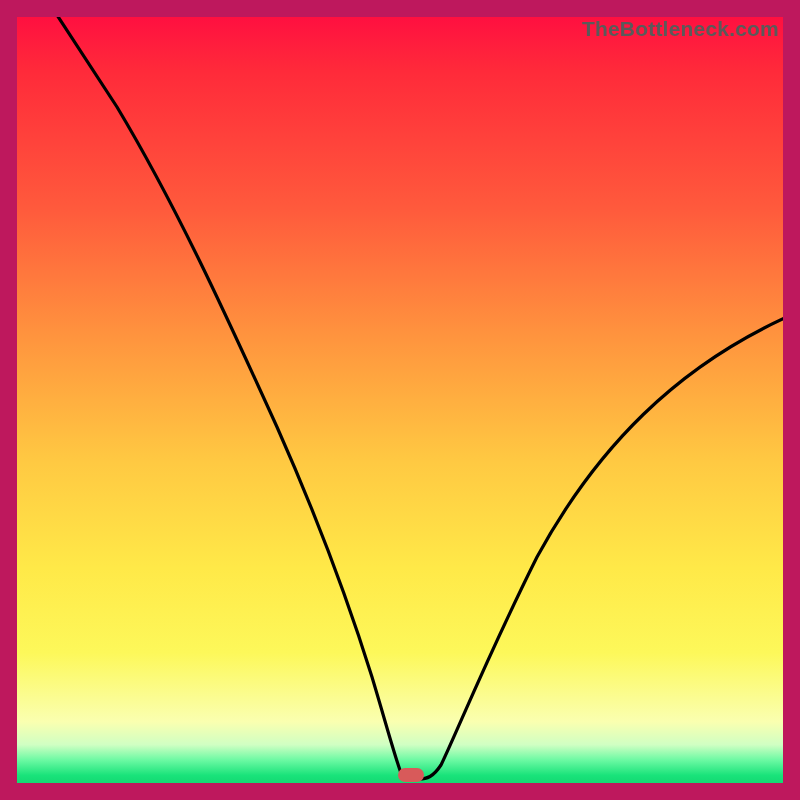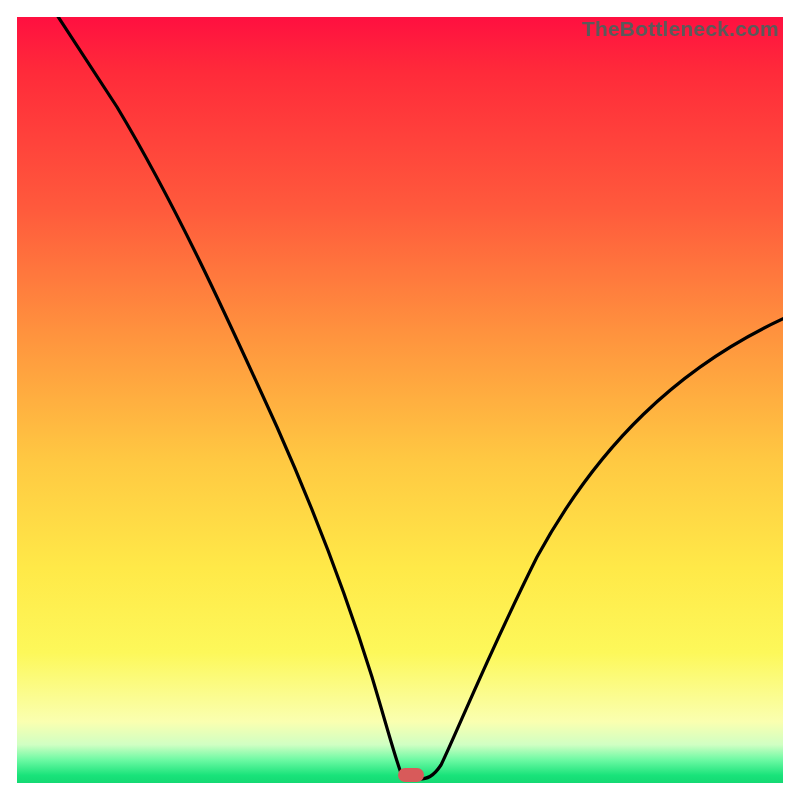--- a/index.html
+++ b/index.html
@@ -8,21 +8,21 @@
     width: 800px;
     height: 800px;
     background: #000;
     overflow: hidden;
     font-family: Arial, Helvetica, sans-serif;
   }
   .frame {
     position: relative;
     width: 800px;
     height: 800px;
-    background: #ffffff;
+    background: #be185d;
   }
   .plot {
     position: absolute;
     left: 17px;
     top: 17px;
     width: 766px;
     height: 766px;
     
     background: linear-gradient(
       to bottom,

